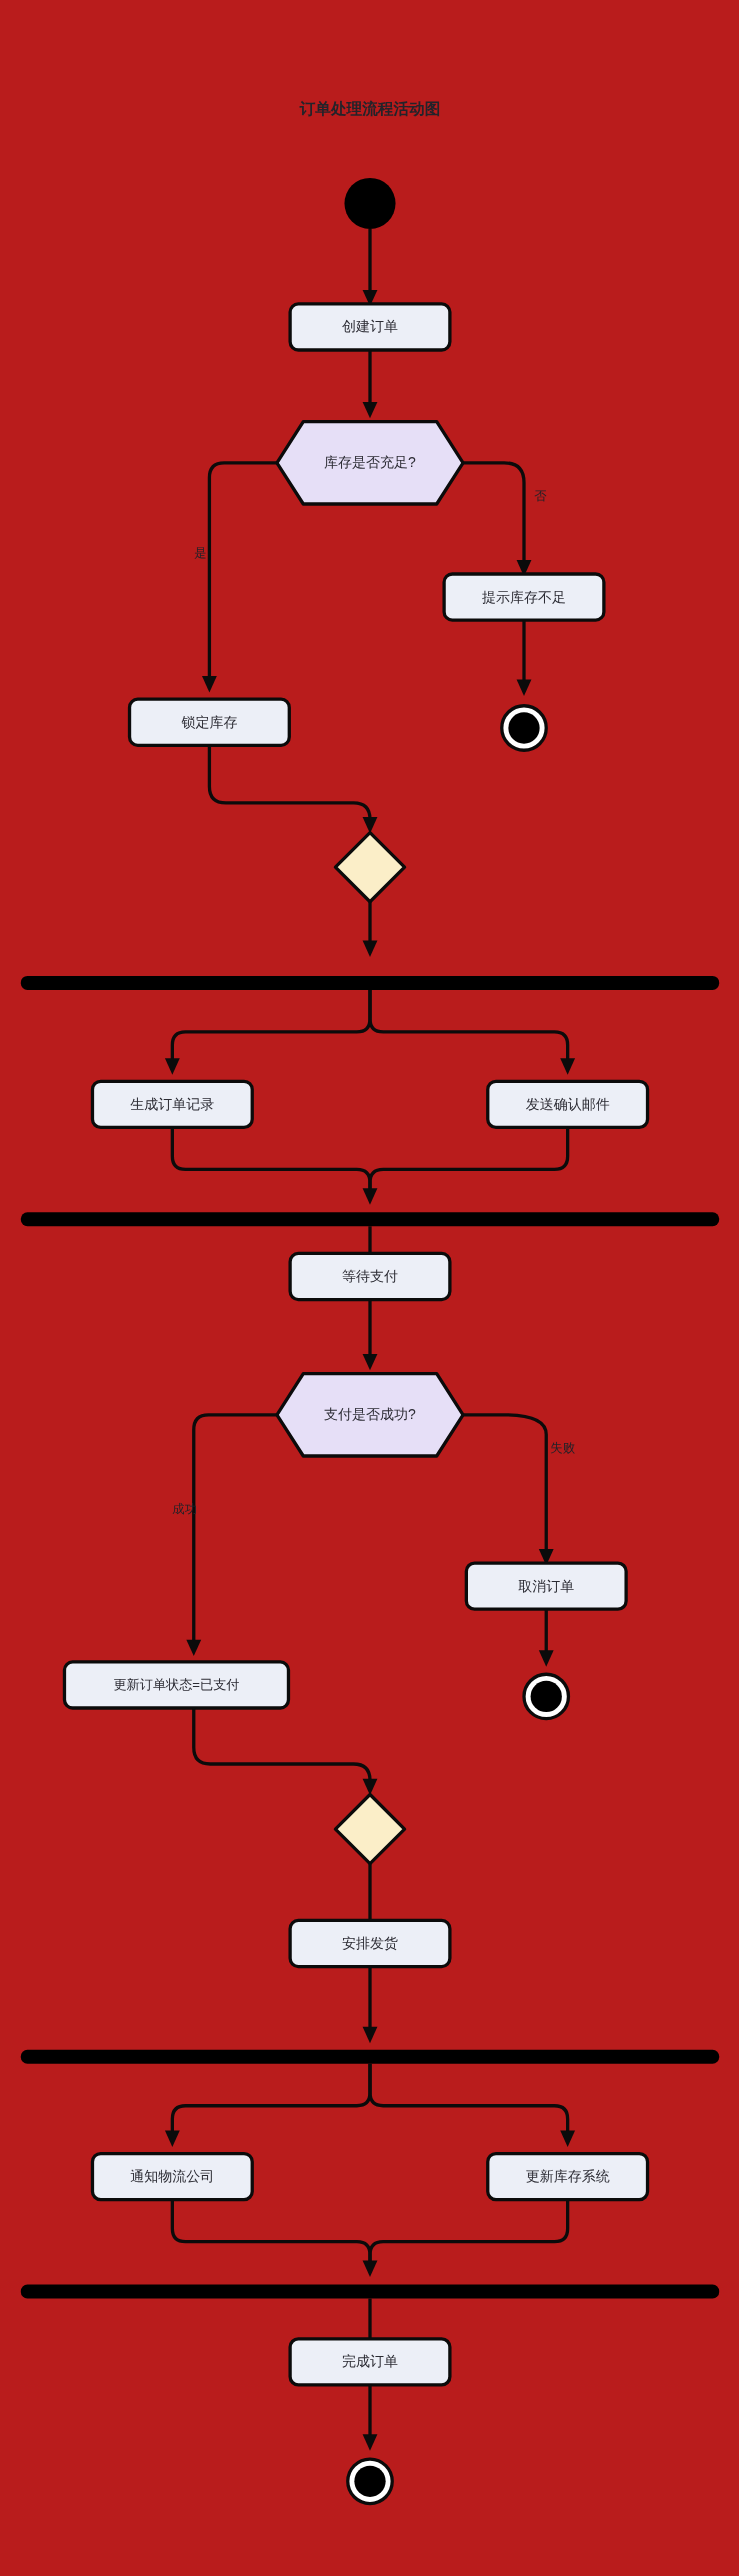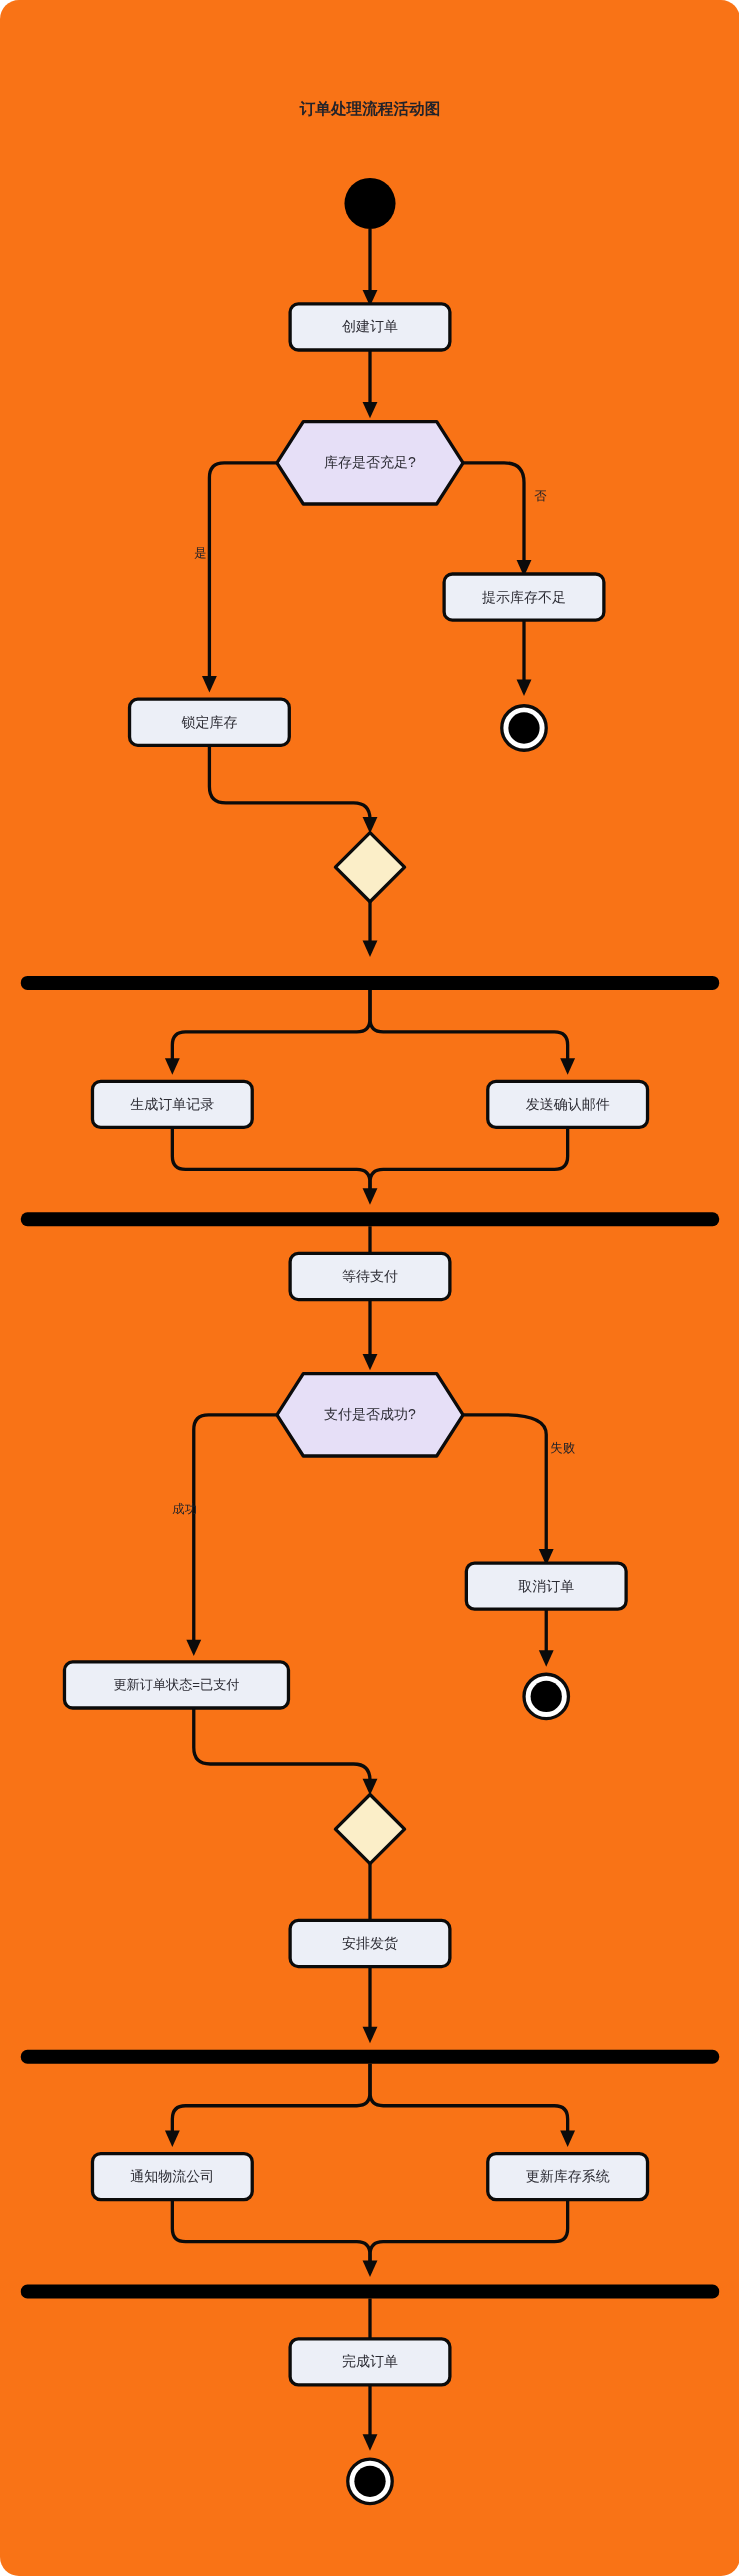--- a/index.html
+++ b/index.html
@@ -10,22 +10,21 @@
   body {
     width: 740px;
     height: 2576px;
     font-family: "Liberation Sans", "DejaVu Sans", sans-serif;
     overflow: hidden;
   }
   #diagram-root {
     position: relative;
     width: 740px;
     height: 2576px;
-    background: #f97316;
-    border-radius: 19px;
+    background: #b91c1c;
   }
   svg#activity-svg {
     display: block;
     width: 740px;
     height: 2576px;
   }
   .node-shape {
     stroke: #0b0b0b;
     stroke-width: 4;
     stroke-linejoin: round;

